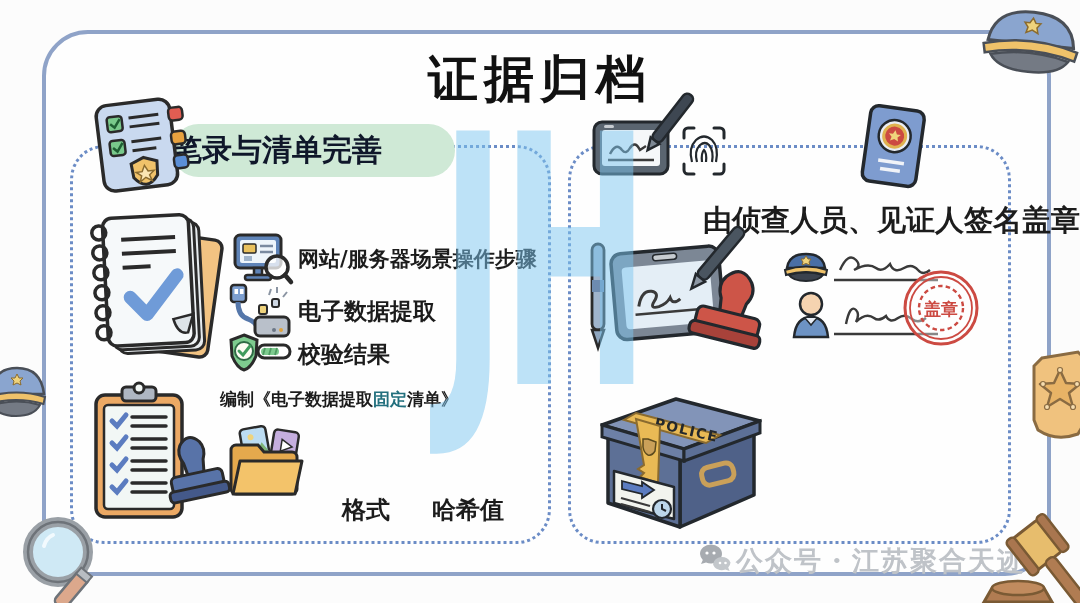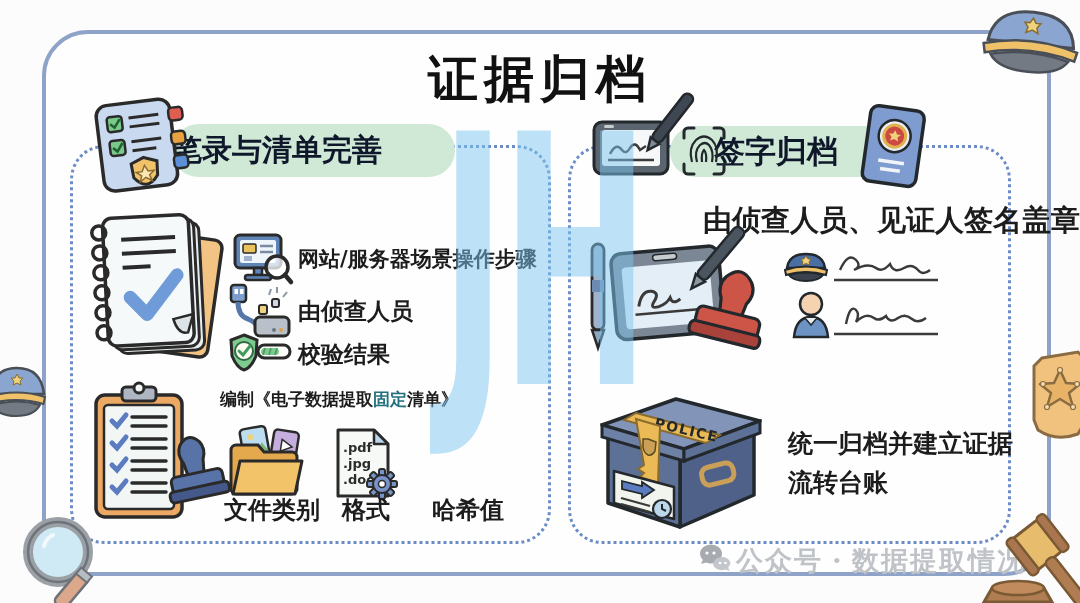--- a/index.html
+++ b/index.html
@@ -87,21 +87,21 @@
       <rect x="15" y="8" width="3.5" height="5" fill="#fff"></rect>
       <path d="M13,21 q0,14 10,17 q8,3 10,10" fill="none" stroke="#5577aa" stroke-width="5"></path>
       <rect x="30" y="36" width="34" height="19" rx="5" fill="#b9c0ca" stroke="#2a2a2a" stroke-width="3"></rect>
       <circle cx="56" cy="49" r="2" fill="#e0a33f"></circle>
       <circle cx="49" cy="49" r="2" fill="#6c7686"></circle>
       <rect x="34" y="24" width="8" height="9" rx="2" fill="#efd37c" stroke="#2a2a2a" stroke-width="2"></rect>
       <rect x="47" y="18" width="7" height="8" rx="2" fill="#cfd8e4" stroke="#2a2a2a" stroke-width="2"></rect>
       <path d="M44,14 l2,-6 M52,12 l0,-6 M58,16 l4,-5" stroke="#8a94a2" stroke-width="2" fill="none"></path>
     </svg>
   </div>
-  <div class="abs row-label" style="left:298px;top:296px;font-size:23px;">由侦查人员</div>
+  <div class="abs row-label" style="left:298px;top:296px;font-size:23px;">电子数据提取</div>
 
   <div class="abs" style="left:228px;top:332px;">
     <svg width="64" height="42" viewBox="0 0 64 42">
       <path d="M16,3 l13,5 l-1,16 q-5,12 -12,14 q-7,-2 -12,-14 l-1,-16 z" fill="#7ecb8f" stroke="#2a2a2a" stroke-width="3"></path>
       <circle cx="16" cy="19" r="9" fill="#fdfdf4" stroke="#2f6b45" stroke-width="2"></circle>
       <path d="M11,19 l4,4 l7,-9" fill="none" stroke="#3f9b5c" stroke-width="3" stroke-linecap="round"></path>
       <rect x="30" y="13" width="32" height="13" rx="6.5" fill="#fff" stroke="#2a2a2a" stroke-width="3"></rect>
       <rect x="33" y="16" width="18" height="7" rx="3.5" fill="#7ecb8f"></rect>
       <path d="M37,16 l-2,7 M43,16 l-2,7 M49,16 l-2,7" stroke="#4f9b63" stroke-width="1.8"></path>
     </svg>
@@ -120,41 +120,21 @@
         <path d="M14,30 l7,-9 l6,6 l5,-7 l6,10 z" fill="#7fb579"></path>
       </g>
       <g transform="rotate(9 56 24)">
         <rect x="42" y="8" width="25" height="30" rx="4" fill="#c5aede" stroke="#2a2a2a" stroke-width="2.5"></rect>
         <path d="M51,17 l11,6 l-11,6 z" fill="#fff" stroke="#2a2a2a" stroke-width="1.5"></path>
       </g>
       <path d="M6,22 h22 l6,7 h28 a5,5 0 0 1 5,5 v32 a5,5 0 0 1 -5,5 h-56 a5,5 0 0 1 -5,-5 v-39 a5,5 0 0 1 5,-5 z" fill="#e5a94d" stroke="#2a2a2a" stroke-width="3"></path>
       <path d="M10,38 h62 l-7,33 h-62 z" fill="#f3c36a" stroke="#2a2a2a" stroke-width="3" stroke-linejoin="round"></path>
     </svg>
   </div>
-  <div class="abs item-label" style="left:222px;top:494px;width:100px;">文件类别</div>
-
-  <div class="abs" style="left:332px;top:424px;">
-    <svg width="68" height="80" viewBox="0 0 68 80">
-      <path d="M6,6 h36 l14,14 v52 h-50 z" fill="#f7f9f6" stroke="#2a2a2a" stroke-width="3" stroke-linejoin="round"></path>
-      <path d="M42,6 l14,14 h-14 z" fill="#bcd6ea" stroke="#2a2a2a" stroke-width="2.5" stroke-linejoin="round"></path>
-      <text x="11" y="28" font-size="13" font-weight="bold" fill="#2b2b2b">.pdf</text>
-      <text x="11" y="44" font-size="13" font-weight="bold" fill="#2b2b2b">.jpg</text>
-      <text x="11" y="60" font-size="13" font-weight="bold" fill="#2b2b2b">.doc</text>
-      <g transform="translate(50,60)">
-        <g fill="#7793c9" stroke="#2a2a2a" stroke-width="2">
-          <rect x="-3" y="-15" width="6" height="30" rx="2"></rect>
-          <rect x="-15" y="-3" width="30" height="6" rx="2"></rect>
-          <rect x="-3" y="-15" width="6" height="30" rx="2" transform="rotate(45)"></rect>
-          <rect x="-3" y="-15" width="6" height="30" rx="2" transform="rotate(-45)"></rect>
-          <circle cx="0" cy="0" r="9"></circle>
-        </g>
-        <circle cx="0" cy="0" r="3.5" fill="#fdfdfd" stroke="#2a2a2a" stroke-width="1.5"></circle>
-      </g>
-    </svg>
-  </div>
+
   <div class="abs item-label" style="left:330px;top:494px;width:72px;">格式</div>
 
   <div class="abs item-label" style="left:424px;top:494px;width:80px;text-align:right;">哈希值</div>
 
   <div class="abs" style="left:86px;top:208px;">
     <svg width="142" height="172" viewBox="0 0 142 172">
       <g transform="rotate(8 95 95)">
         <rect x="52" y="28" width="76" height="118" rx="8" fill="#f2c382" stroke="#2a2a2a" stroke-width="3.5"></rect>
       </g>
       <g transform="rotate(-3 70 85)">
@@ -199,23 +179,20 @@
         <line x1="50" y1="111" x2="84" y2="111" stroke="#2a2a2a" stroke-width="3.5"></line>
       </g>
       <g transform="rotate(-12 116 112)">
         <path d="M108,62 q10,-12 20,0 q5,8 0,18 l-2,14 h-16 l-2,-14 q-5,-10 0,-18 z" fill="#5873a8" stroke="#2a2a2a" stroke-width="3"></path>
         <rect x="92" y="92" width="52" height="17" rx="5" fill="#5873a8" stroke="#2a2a2a" stroke-width="3"></rect>
         <rect x="88" y="106" width="60" height="11" rx="4" fill="#44598a" stroke="#2a2a2a" stroke-width="3"></rect>
       </g>
     </svg>
   </div>
 
-  <div class="abs pill right">
-    <span>签字归档</span>
-  </div>
   <div class="abs" style="left:590px;top:100px;">
     <svg width="100" height="84" viewBox="0 0 100 84">
       <rect x="4" y="22" width="74" height="52" rx="8" fill="#5a6570" stroke="#23282d" stroke-width="3"></rect>
       <rect x="12" y="30" width="58" height="36" rx="3" fill="#f5f7f9"></rect>
       <rect x="14" y="25" width="10" height="3" rx="1.5" fill="#c7ccd1"></rect>
       <path d="M20,54 q6,-12 12,-4 q4,5 8,-2 q5,-8 10,2 l6,-4" class="sig-line"></path>
       <line x1="18" y1="60" x2="64" y2="60" stroke="#3a3a3a" stroke-width="2.4"></line>
       <g transform="rotate(38 74 30)">
         <rect x="68" y="-14" width="11" height="58" rx="5" fill="#3e4752" stroke="#23282d" stroke-width="2.5"></rect>
         <polygon points="68,44 79,44 73.5,56" fill="#7d8894" stroke="#23282d" stroke-width="2.5"></polygon>
@@ -298,20 +275,28 @@
       <path d="M15,27 l6,7 l6,-7" fill="#e9eef5" stroke="#23282d" stroke-width="1.5"></path>
     </svg>
   </div>
   <div class="abs" style="left:832px;top:298px;">
     <svg width="108" height="40" viewBox="0 0 108 40">
       <path d="M14,26 q4,-20 10,-14 q4,4 0,12 q10,-10 18,-4 q5,4 12,-2 q4,8 12,2 q7,-5 14,1 q6,5 14,-1" class="sig-line"></path>
       <line x1="2" y1="36" x2="106" y2="36" stroke="#3a3a3a" stroke-width="2.6"></line>
     </svg>
   </div>
 
+  <div class="abs" style="left:901px;top:266px;">
+    <svg width="80" height="84" viewBox="0 0 80 84">
+      <circle cx="40" cy="42" r="36" fill="rgba(255,255,255,0.4)" stroke="#cc4a42" stroke-width="3"></circle>
+      <circle cx="40" cy="42" r="31" fill="none" stroke="#cc4a42" stroke-width="1.8"></circle>
+      <circle cx="40" cy="42" r="22" fill="none" stroke="#cc4a42" stroke-width="2.4" stroke-dasharray="4.5 3.2"></circle>
+      <text x="40" y="49" text-anchor="middle" font-size="17" font-weight="bold" fill="#cc4a42">盖章</text>
+    </svg>
+  </div>
 
   <div class="abs" style="left:592px;top:383px;">
     <svg width="178" height="152" viewBox="0 0 178 152">
       <polygon points="88,70 162,42 162,112 88,144" fill="#4f6188" stroke="#23282d" stroke-width="3.5" stroke-linejoin="round"></polygon>
       <polygon points="16,48 88,70 88,144 16,120" fill="#5d7096" stroke="#23282d" stroke-width="3.5" stroke-linejoin="round"></polygon>
       <polygon points="10,42 84,16 168,38 92,66" fill="#8294b8" stroke="#23282d" stroke-width="3.5" stroke-linejoin="round"></polygon>
       <polygon points="10,42 92,66 92,78 10,54" fill="#6d80a6" stroke="#23282d" stroke-width="3"></polygon>
       <polygon points="92,66 168,38 168,50 92,78" fill="#5d7096" stroke="#23282d" stroke-width="3"></polygon>
       <polygon points="44,30 128,52 114,60 32,37" fill="#e9ba55" stroke="#8a6b2f" stroke-width="2"></polygon>
       <text x="62" y="49" font-size="14" font-weight="bold" fill="#23282d" letter-spacing="1.5" transform="rotate(13 82 46)">POLICE</text>
@@ -321,38 +306,34 @@
       <polygon points="30,98 50,103 50,99 62,107 50,115 50,111 30,106" fill="#5b7cc0" stroke="#23282d" stroke-width="1.8"></polygon>
       <line x1="29" y1="115" x2="58" y2="123" stroke="#3a3a3a" stroke-width="2.2"></line>
       <line x1="29" y1="121" x2="58" y2="129" stroke="#3a3a3a" stroke-width="2.2"></line>
       <circle cx="70" cy="126" r="9" fill="#bcd6ea" stroke="#23282d" stroke-width="2.2"></circle>
       <path d="M70,121 v5 l4,2" fill="none" stroke="#23282d" stroke-width="2"></path>
       <g transform="rotate(-14 126 92)">
         <rect x="110" y="82" width="32" height="18" rx="7" fill="none" stroke="#caa059" stroke-width="5"></rect>
       </g>
     </svg>
   </div>
-  <div class="abs r-text" style="left:788px;top:424px;">
-    <div>统一归档并建立证据</div>
-    <div>流转台账</div>
-  </div>
 
   <div class="abs jh-wm">JH</div>
 
   <div class="abs" style="left:698px;top:544px;z-index:45;">
     <svg width="34" height="30" viewBox="0 0 34 30">
       <path d="M2,10 a11,9.5 0 0 1 22,0 a11,9.5 0 0 1 -16,8.4 l-5,1.6 l1.8,-4 a9.5,9.5 0 0 1 -2.8,-6 z" fill="#a7abb0"></path>
       <circle cx="9" cy="9" r="1.6" fill="#fff"></circle>
         <circle cx="16" cy="9" r="1.6" fill="#fff"></circle>
       <path d="M15,20 a9,8 0 0 1 17.5,-1.5 a8,8 0 0 1 -2.3,5 l1.4,3.4 l-4.2,-1.4 a9,8 0 0 1 -12.4,-5.5 z" fill="#c3c7cb"></path>
       <circle cx="22" cy="19" r="1.3" fill="#fff"></circle>
         <circle cx="27.5" cy="19" r="1.3" fill="#fff"></circle>
     </svg>
   </div>
-  <div class="abs footer">公众号・数据提取情况</div>
+  <div class="abs footer">公众号・江苏聚合天迹</div>
 
   <div class="abs" style="left:978px;top:2px;z-index:50;">
     <svg width="106" height="80" viewBox="0 0 106 80">
       <g transform="rotate(6 53 40)">
         <path d="M10,42 q4,-32 43,-32 q39,0 43,32 z" fill="#8aa5cf" stroke="#4a4f57" stroke-width="3"></path>
         <path d="M6,46 q47,-14 94,0 l-2,9 q-45,-12 -90,0 z" fill="#efc26a" stroke="#4a4f57" stroke-width="2.5"></path>
         <path d="M14,56 q39,-10 78,0 q-9,14 -39,14 q-30,0 -39,-14 z" fill="#747a84" stroke="#4a4f57" stroke-width="2.5"></path>
         <path d="M53,16 l3,5 h5 l-3.5,4.5 l1.5,5.5 l-6,-3 l-6,3 l1.5,-5.5 l-3.5,-4.5 h5 z" fill="#efd37c" stroke="#8a6b2f" stroke-width="1.5"></path>
       </g>
     </svg>

